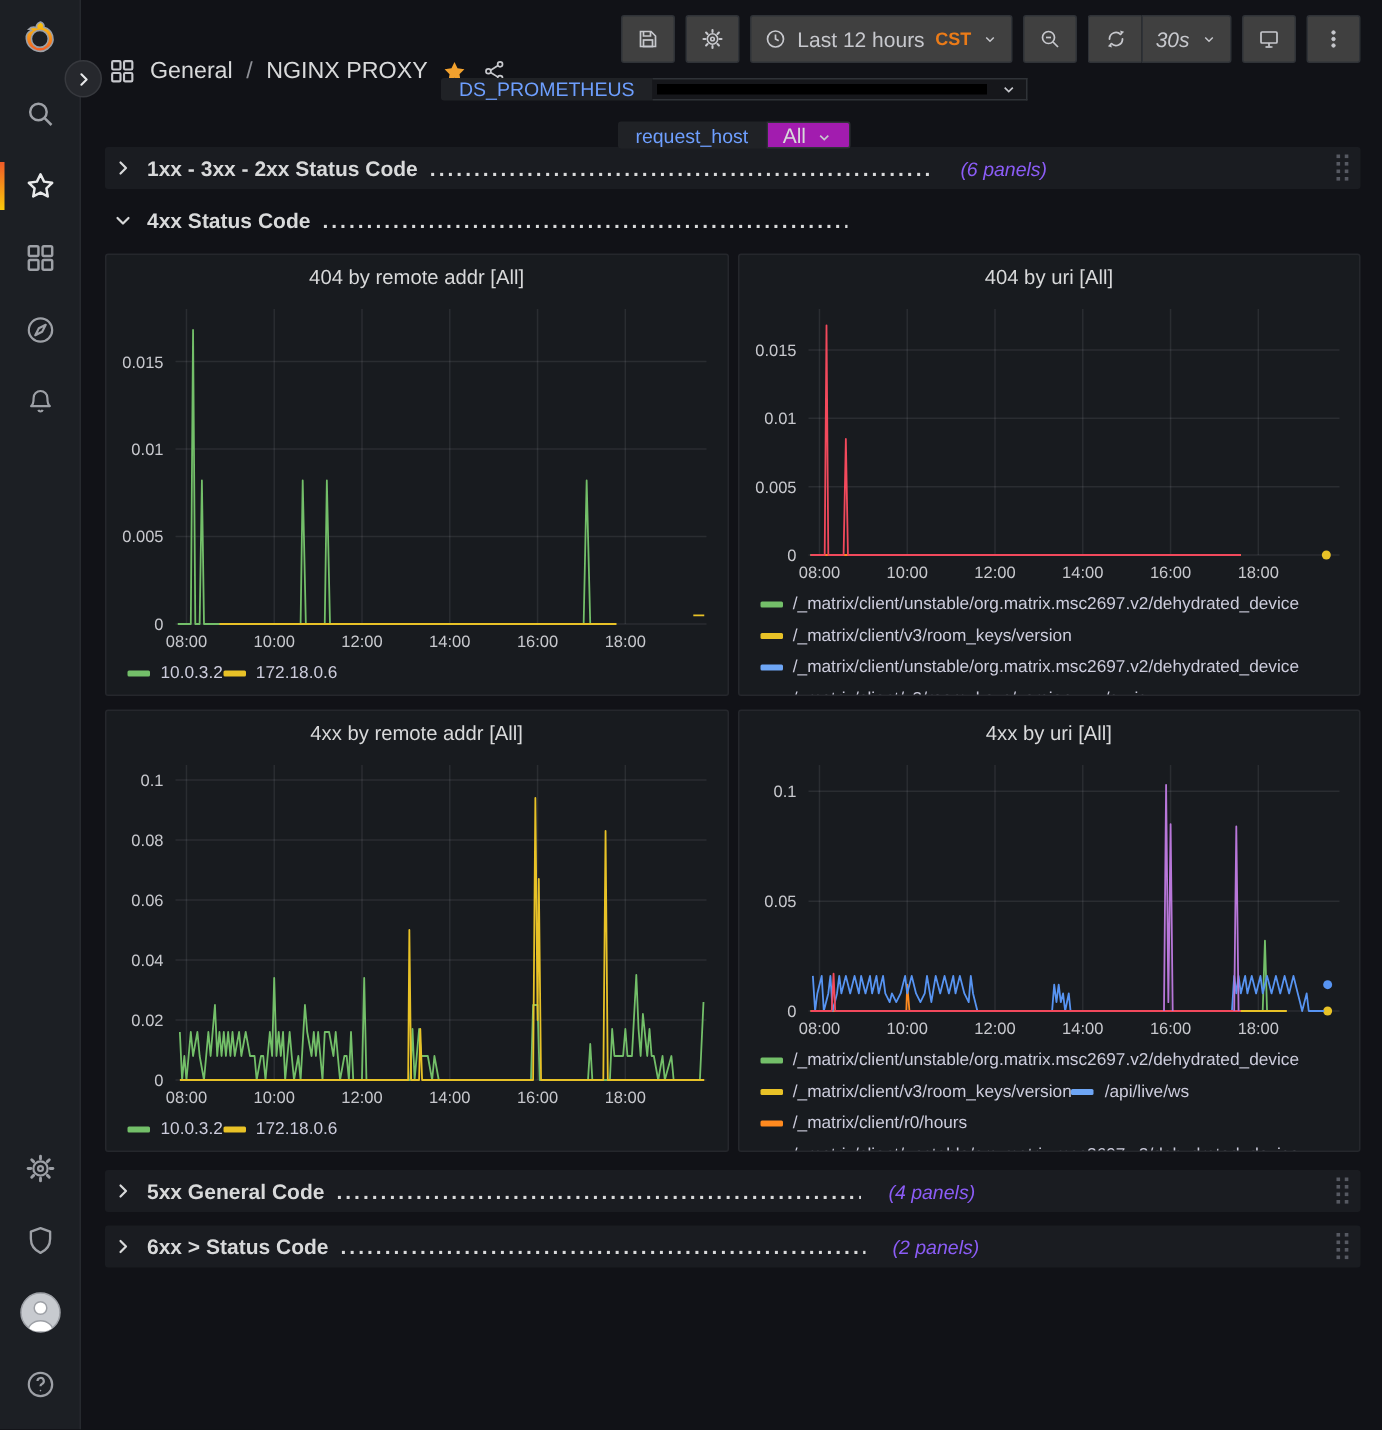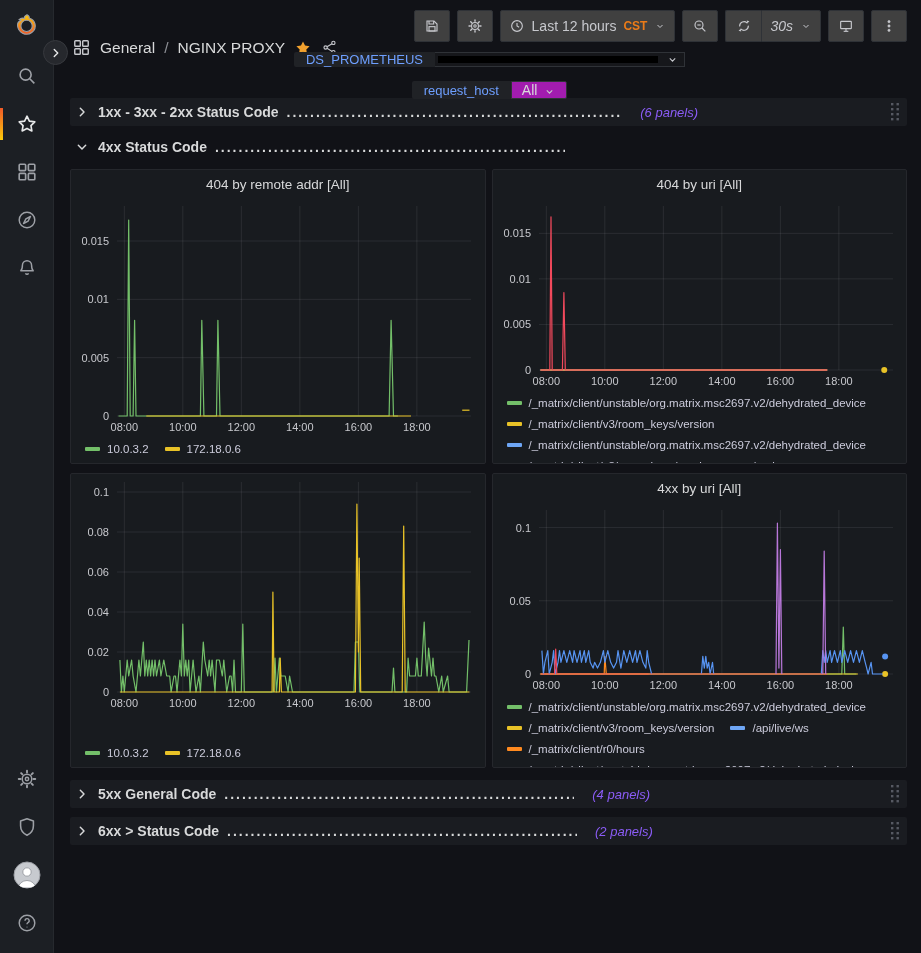--- a/index.html
+++ b/index.html
@@ -78,21 +78,21 @@
   .panel-grid { display:grid; grid-template-columns:1fr 1fr; gap:9px 6px; margin-bottom:12px; }
   .panel {
     height:295px; background:#181b1f; border:1px solid #25272c; border-radius:2px;
     display:flex; flex-direction:column; overflow:hidden; padding:0 4px;
   }
   .panel h2 {
     height:28px; flex:0 0 auto; display:flex; align-items:center; justify-content:center;
     font-size:13.5px; font-weight:400; color:#d8d9da; cursor:pointer;
   }
   .chart { flex:1 1 0; min-height:192px; }
-  .legend { flex:0 0 auto; display:flex; flex-wrap:wrap; padding:2px 6px 4px 10px; column-gap:16px; }
+  .legend { flex:0 0 auto; display:flex; flex-wrap:wrap; padding:2px 6px 4px 10px; }
   .legend .li { display:flex; align-items:center; gap:7px; height:21px; white-space:nowrap; cursor:pointer; }
   .legend .sw { width:15px; height:4px; border-radius:1px; flex:0 0 auto; }
   .legend .lbl { font-size:11.5px; color:#ccccdc; }
   svg text.tick { font-family:"Liberation Sans", sans-serif; font-size:11px; fill:#c7c8cd; }
   .icon { display:flex; }
 </style>
 </head>
 <body>
 
 <aside class="sidebar">
@@ -429,20 +429,21 @@
               <span class="sw" style="background: rgb(255, 138, 31);"></span>
               <span class="lbl">/_matrix/client/v3/room_keys/version</span>
             </span>
             <span class="li">
               <span class="sw" style="background: rgb(242, 73, 92);"></span>
               <span class="lbl">/sw.js</span>
             </span>
           </div>
       </section>
       <section class="panel">
+        <h2>4xx by remote addr [All]</h2>
         <div class="chart"><svg width="406" height="238">
               <line x1="49.31404958677686" x2="49.31404958677686" y1="8" y2="218" stroke="rgba(204,204,220,0.10)"></line>
               <text x="49.31404958677686" y="233" text-anchor="middle" class="tick">08:00</text>
               <line x1="107.82644628099173" x2="107.82644628099173" y1="8" y2="218" stroke="rgba(204,204,220,0.10)"></line>
               <text x="107.82644628099173" y="233" text-anchor="middle" class="tick">10:00</text>
               <line x1="166.3388429752066" x2="166.3388429752066" y1="8" y2="218" stroke="rgba(204,204,220,0.10)"></line>
               <text x="166.3388429752066" y="233" text-anchor="middle" class="tick">12:00</text>
               <line x1="224.85123966942146" x2="224.85123966942146" y1="8" y2="218" stroke="rgba(204,204,220,0.10)"></line>
               <text x="224.85123966942146" y="233" text-anchor="middle" class="tick">14:00</text>
               <line x1="283.3636363636364" x2="283.3636363636364" y1="8" y2="218" stroke="rgba(204,204,220,0.10)"></line>

